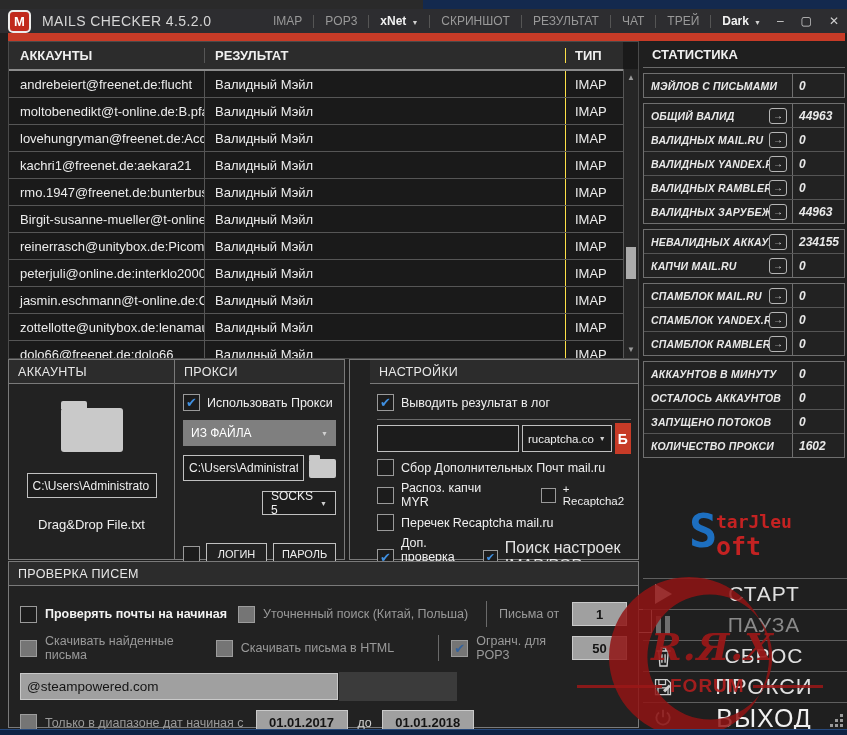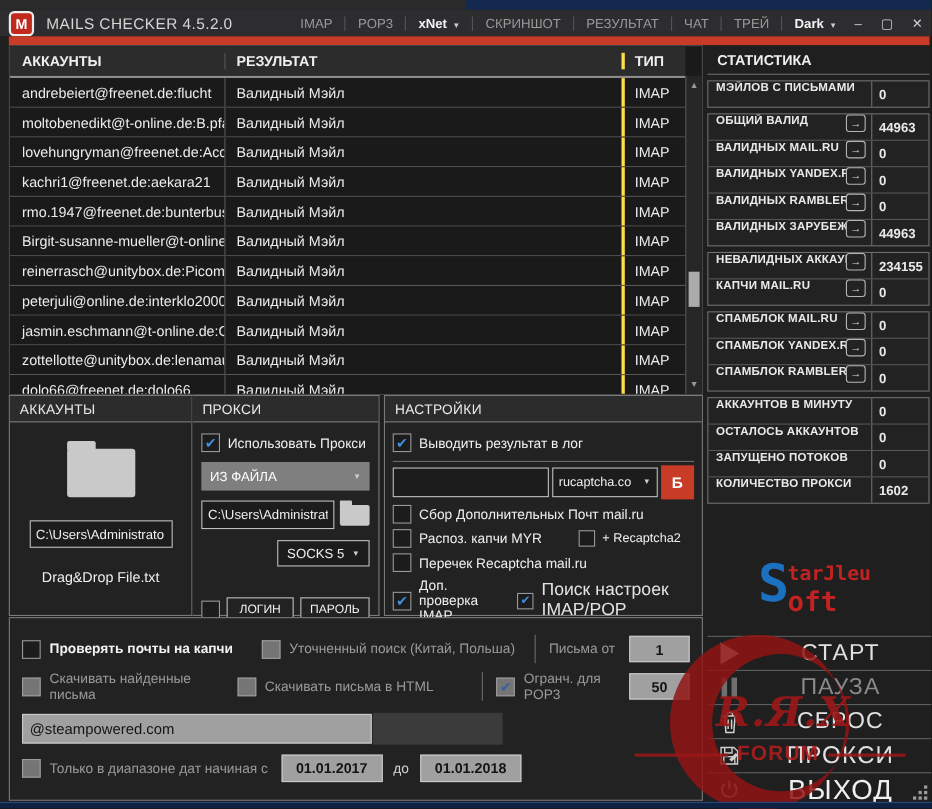--- a/index.html
+++ b/index.html
@@ -31,48 +31,48 @@
 
   
   .rtable{position:absolute;top:41px;left:8px;width:631px;height:318px;background:#1a1a1a;
     border:1px solid #4a4a4a;box-sizing:border-box;overflow:hidden;}
   .thead{display:flex;height:27px;background:#2c2c2c;border-bottom:2px solid #8c8c8c;
     color:#efefef;font-weight:bold;font-size:13px;align-items:center;margin-right:15px;}
   .tbody{margin-right:15px;}
   .trow{display:flex;height:26px;border-bottom:1px solid #565656;color:#ececec;font-size:13px;background:#1a1a1a;}
   .c1{width:195px;padding-left:11px;box-sizing:border-box;display:flex;align-items:center;white-space:nowrap;overflow:hidden;}
   .c2{width:361px;padding-left:10px;box-sizing:border-box;border-left:1px solid #565656;display:flex;align-items:center;white-space:nowrap;overflow:hidden;}
-  .c3{flex:1;padding-left:9px;box-sizing:border-box;border-left:3px solid #fde047;display:flex;align-items:center;}
+  .c3{flex:1;padding-left:9px;box-sizing:border-box;border-left:1px solid #fde047;display:flex;align-items:center;}
   .vscroll{position:absolute;top:27px;right:0;bottom:0;width:15px;background:#262626;border-left:1px solid #565656;box-sizing:border-box;}
   .vs-arrow{position:absolute;left:0;right:0;text-align:center;color:#9a9a9a;font-size:8px;}
   .vs-up{top:4px;} .vs-down{bottom:4px;}
   .vs-thumb{position:absolute;left:2px;right:2px;top:178px;height:32px;background:#ababab;}
 
   
   .stats{position:absolute;top:41px;left:643px;width:202px;}
   .stats-header{height:26px;display:flex;align-items:center;padding-left:9px;color:#efefef;
     font-weight:bold;font-size:13px;border-bottom:1px solid #6a6a6a;}
   .sgroup{border:1px solid #6f6f6f;margin-top:5px;background:#222;}
-  .srow{display:flex;height:23px;border-bottom:1px solid #555;
-    font-size:10.5px;color:#e9e9e9;font-weight:bold;}
+  .srow{display:flex;align-items:center;height:23px;border-bottom:1px solid #555;
+    font-size:10.5px;color:#e9e9e9;font-weight:bold;font-style:italic;}
   .srow:last-child{border-bottom:none;}
   .slabel{flex:1;padding-left:7px;white-space:nowrap;overflow:hidden;letter-spacing:.2px;}
   .sarrow{width:16px;height:14px;border:1px solid #b5b5b5;border-radius:3px;color:#dcdcdc;
     font-size:10px;font-weight:normal;display:flex;align-items:center;justify-content:center;margin-right:5px;flex:0 0 auto;}
   .sval{width:52px;align-self:stretch;border-left:1px solid #6f6f6f;display:flex;align-items:center;
     padding-left:6px;font-size:12px;box-sizing:border-box;}
 
   
   .panel{border:1px solid #7a7a7a;background:#222;box-sizing:border-box;position:relative;}
   .phead{height:23px;background:#2c2c2c;border-bottom:1px solid #7a7a7a;display:flex;align-items:center;
     padding-left:9px;color:#e8e8e8;font-size:12.5px;letter-spacing:.3px;}
   .panels{position:absolute;top:359px;left:8px;display:flex;}
   .p-accounts{width:167px;height:201px;}
   .p-proxy{width:170px;height:201px;border-left:none;}
-  .p-settings{width:290px;height:201px;margin-left:4px;}
+  .p-settings{width:290px;height:201px;margin-left:4px;padding-left:20px;}
 
   
   .cb{width:17px;height:17px;border:1px solid #9a9a9a;background:#1c1c1c;flex:0 0 auto;
     display:flex;align-items:center;justify-content:center;box-sizing:border-box;}
   .cb.checked::after{content:"✔";color:#3f8fe0;font-size:13px;line-height:1;}
   .cb.dis{background:#757575;border-color:#9c9c9c;}
   .cb.dis.checked::after{color:#35639c;}
   .cb.small{width:15px;height:15px;}
   .cb.small.checked::after{font-size:11px;}
 
@@ -361,21 +361,21 @@
           </div>
         <div class="dd dd-gray" style="height:26px;margin-top:9px;">
             <span>ИЗ ФАЙЛА</span>
             <span class="caret">▼</span>
           </div>
         <div style="display:flex;gap:5px;margin-top:9px;align-items:center;">
           <input class="field-dark" style="flex: 1 1 0%; height: 26px; min-width: 0px;" value="C:\Users\Administrator">
           <span class="folder-small"></span>
         </div>
         <div style="display:flex;justify-content:flex-end;margin-top:10px;">
-          <div class="dd dd-dark" style="width:84px;height:24px;">
+          <div class="dd dd-dark" style="width:74px;height:24px;">
               <span>SOCKS 5</span>
               <span class="caret">▼</span>
             </div>
         </div>
         <div style="display:flex;gap:6px;margin-top:28px;align-items:center;">
           <span class="cb"></span>
           <span class="btn-outline" style="width:60px;height:20px;">ЛОГИН</span>
           <span class="btn-outline" style="width:62px;height:20px;">ПАРОЛЬ</span>
         </div>
         <div class="px-row" style="margin-top:10px;font-size:12px;">
@@ -429,25 +429,26 @@
           <span>TimeOut</span>
           <input class="field-dark" style="width: 62px; height: 24px; text-align: center;" value="10000">
           <span style="margin-left:22px;">Потоков</span>
           <input class="field-dark" style="width: 68px; height: 24px; text-align: center;" value="400">
         </div>
       </div>
     </div>
   </div>
 
   <div class="panel p-mailcheck">
+    <div class="phead">ПРОВЕРКА ПИСЕМ</div>
     <div class="mc-body">
       <div class="mc-row">
         <div class="mc-grp1">
             <span class="cb"></span>
-            <span class="mc-lbl-w">Проверять почты на капчи</span>
+            <span class="mc-lbl-w">Проверять почты на начиная</span>
           </div>
         <div class="mc-grp2" style="width:248px;">
             <span class="cb dis"></span>
             <span class="mc-lbl-g">Уточненный поиск (Китай, Польша)</span>
           </div>
         <span class="mc-vsep"></span>
         <span class="mc-lbl-g" style="margin-left:0;">Письма от</span>
         <input class="field-gray mc-num" style="margin-left: auto;" value="1">
       </div>
       <div class="mc-row">

